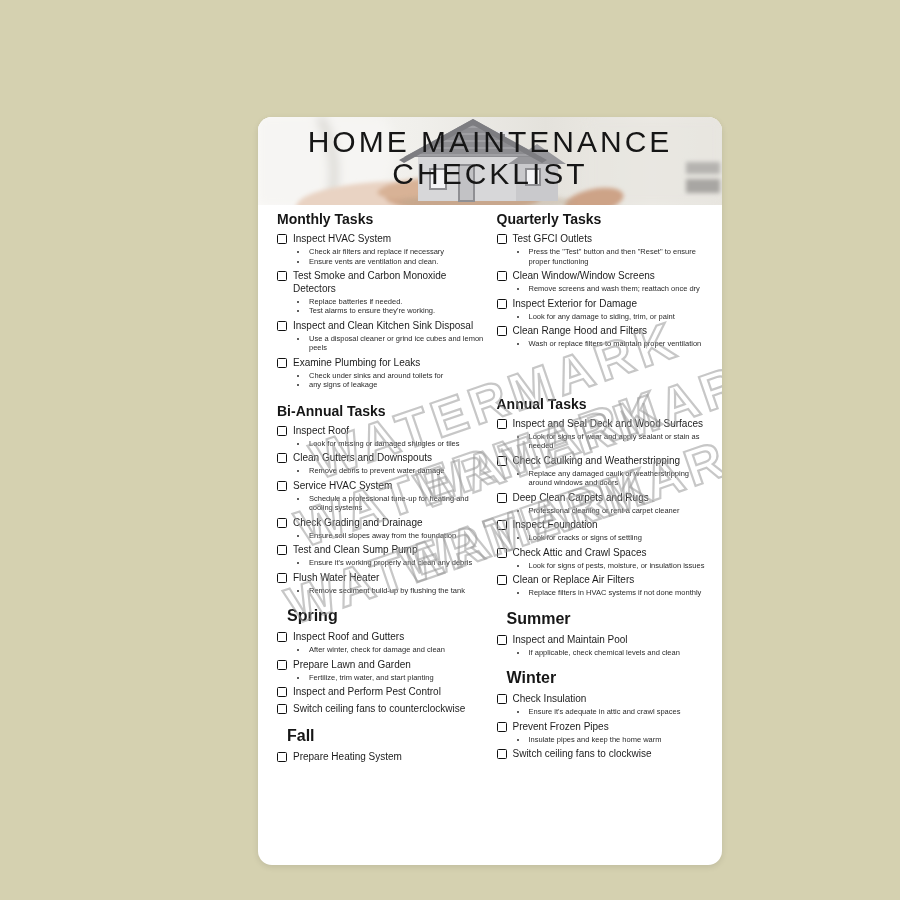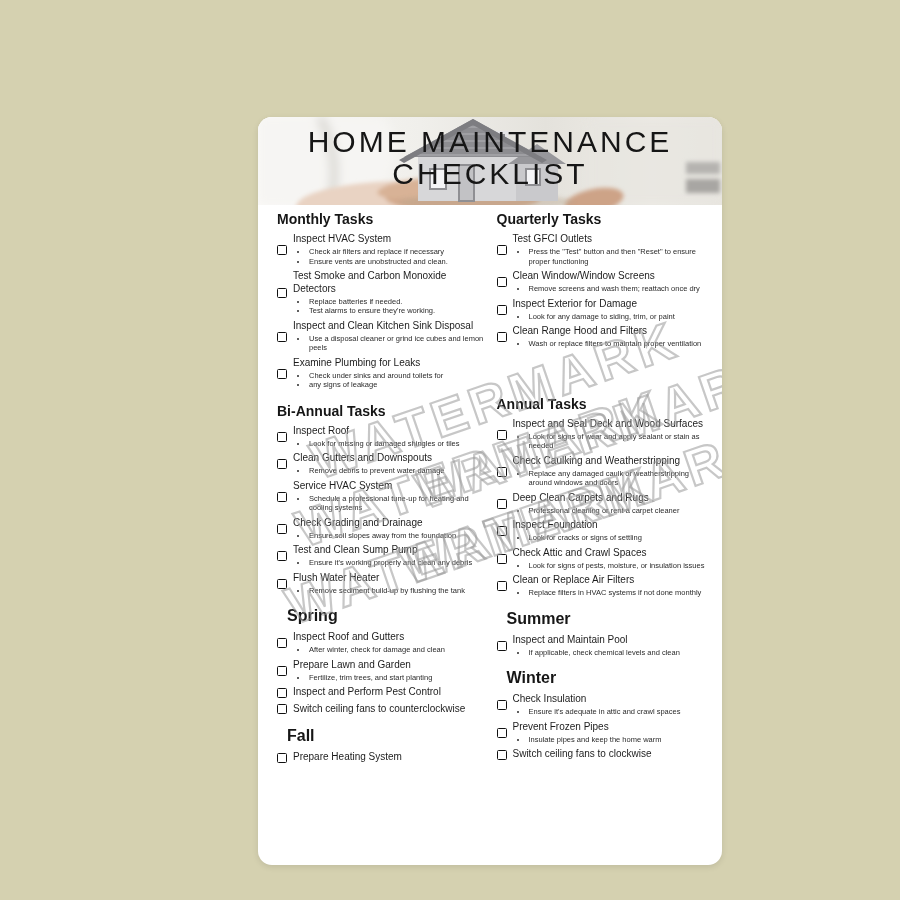--- a/index.html
+++ b/index.html
@@ -49,21 +49,21 @@
     padding:2px 12px 0 19px;z-index:1;
   }
   .col{flex:1;min-width:0;}
   .section-heading{
     margin:12px 0 5px 0;font-size:14px;font-weight:700;color:var(--ink);
     line-height:18px;
   }
   .section:first-child .section-heading{margin-top:3px;}
   .section-heading.season{font-size:16px;line-height:20px;margin-left:10px;margin-top:11px;}
   #col-right .section:nth-child(2) .section-heading{margin-top:46px;}
-  .item{display:flex;align-items:center;margin-bottom:4px;}
+  .item{display:flex;align-items:flex-start;margin-bottom:4px;}
   .checkbox{
     width:10px;height:10px;flex:none;background:#fff;
     border:1.7px solid var(--box);border-radius:1.5px;margin:1px 6px 0 0;
   }
   .item-body{min-width:0;}
   .item-label{font-size:10px;line-height:12.5px;color:var(--label);}
   .bullets{margin:1.5px 0 0 0;padding-left:15px;list-style:disc;}
   .bullets li{font-size:7.5px;line-height:9.5px;color:var(--detail);padding-left:1px;}
 </style>
 </head>
@@ -138,21 +138,21 @@
   <div class="content">
     <div class="col" id="col-left">
         <section class="section">
           <h2 class="section-heading">Monthly Tasks</h2>
           <div class="item">
             <span class="checkbox"></span>
             <div class="item-body">
               <div class="item-label">Inspect HVAC System</div>
               <ul class="bullets">
                 <li>Check air filters and replace if necessary</li>
-                <li>Ensure vents are unobstructed and clean.</li>
+                <li>Ensure vents are ventilation and clean.</li>
               </ul>
             </div>
           </div>
           <div class="item">
             <span class="checkbox"></span>
             <div class="item-body">
               <div class="item-label">Test Smoke and Carbon Monoxide Detectors</div>
               <ul class="bullets">
                 <li>Replace batteries if needed.</li>
                 <li>Test alarms to ensure they're working.</li>
@@ -245,21 +245,21 @@
               <ul class="bullets">
                 <li>After winter, check for damage and clean</li>
               </ul>
             </div>
           </div>
           <div class="item">
             <span class="checkbox"></span>
             <div class="item-body">
               <div class="item-label">Prepare Lawn and Garden</div>
               <ul class="bullets">
-                <li>Fertilize, trim trees, and start planting</li>
+                <li>Fertilize, trim water, and start planting</li>
               </ul>
             </div>
           </div>
           <div class="item">
             <span class="checkbox"></span>
             <div class="item-body">
               <div class="item-label">Inspect and Perform Pest Control</div>
             </div>
           </div>
           <div class="item">

